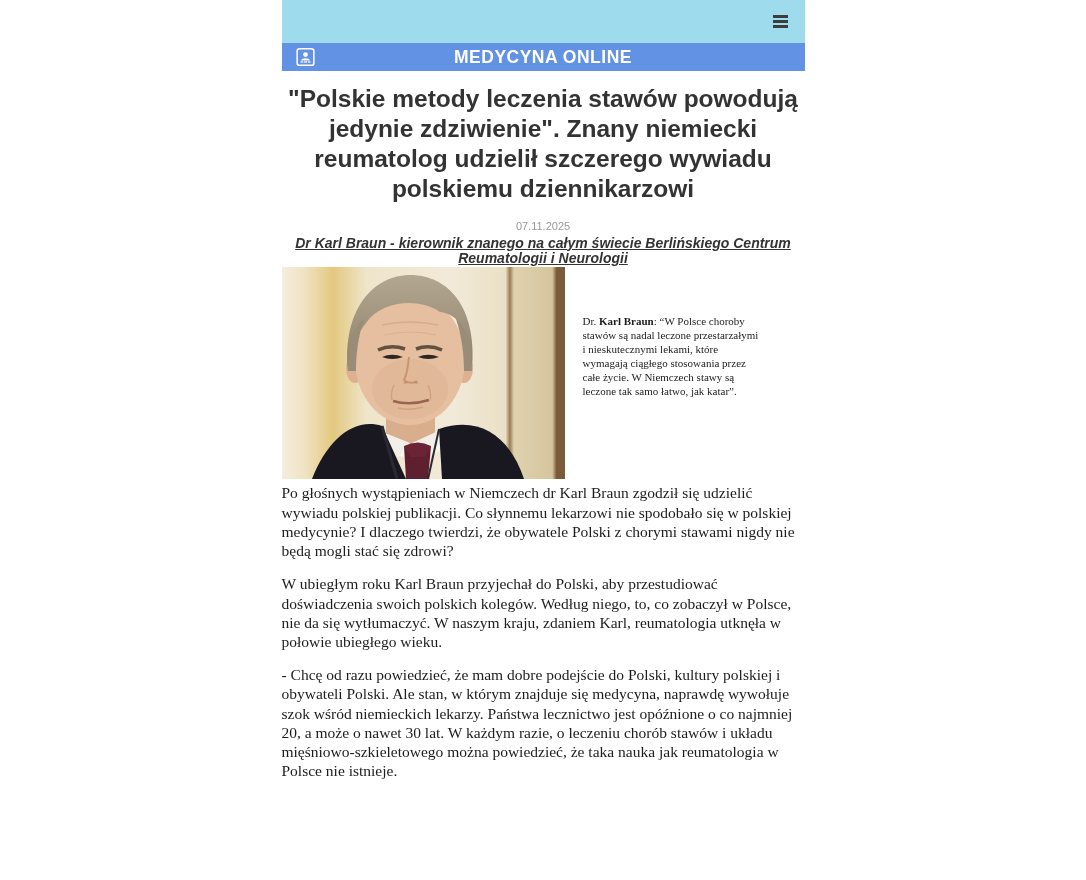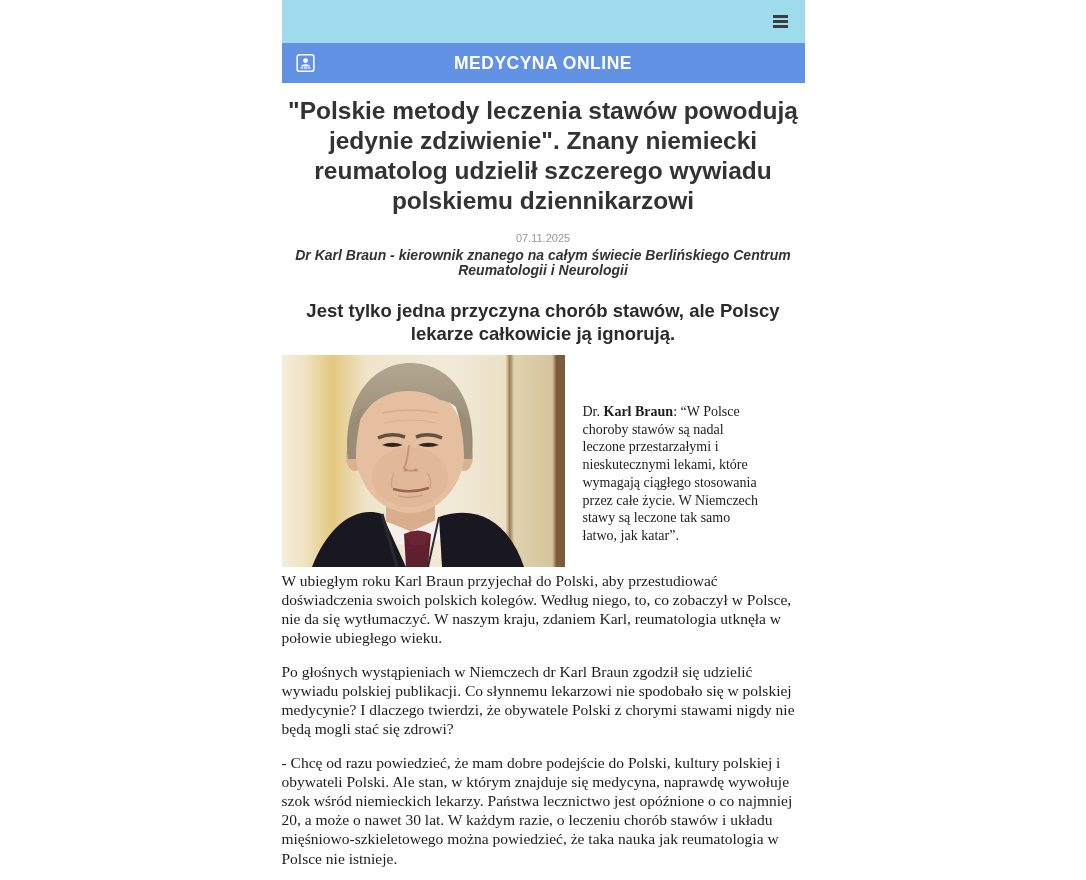--- a/index.html
+++ b/index.html
@@ -19,21 +19,21 @@
     align-items: center;
     justify-content: flex-end;
     padding-right: 15px;
   }
   .hamburger {
     background: none; border: none; cursor: pointer;
     display: flex; flex-direction: column; gap: 2px; padding: 2px;
   }
   .hamburger .bar { width: 15px; height: 3px; background: var(--hamburger_color, #3D3D3D); }
   .navbar {
-    height: 40px;
+    height: 28px;
     background: var(--navbar_bg, #6292E4);
     display: flex; align-items: center;
     position: relative;
   }
   .logo-btn {
     position: absolute; left: 14px; top: 50%; transform: translateY(-50%);
     width: 19px; height: 19px; padding: 0;
     background: none; border: none; cursor: pointer; line-height: 0;
   }
   .site-title {
@@ -49,32 +49,33 @@
   }
   .date {
     text-align: center; font-size: 11px;
     color: var(--date_color, #999999);
     margin: 16px 0 4px;
   }
   .subtitle {
     text-align: center; font-weight: bold; font-style: italic;
     font-size: 14px; line-height: 1.14;
     color: var(--subtitle_color, #333333);
+    text-decoration: underline;
   }
   .lead {
     margin: 21px 0 10px;
     font-size: 18.5px; line-height: 1.2; font-weight: bold;
     text-align: center; color: var(--lead_color, #2B2B2B);
   }
   .figure-row { display: flex; margin-bottom: 4px; }
   .photo { width: 283px; height: 212px; flex: 0 0 283px; }
   .photo svg { display: block; }
   .quote {
     font-family: "Liberation Serif", "DejaVu Serif", serif;
-    font-size: 14px; line-height: 1.27;
+    font-size: 11px; line-height: 1.27;
     color: var(--body_color, #1C1C1C);
     width: 197px;
     padding: 48px 0 0 18px;
   }
   .body-para {
     font-family: "Liberation Serif", "DejaVu Serif", serif;
     font-size: 15.5px; line-height: 1.24;
     color: var(--body_color, #1C1C1C);
     margin: 0 0 14px;
   }
@@ -105,21 +106,20 @@
         </svg>
       </button>
       <div class="site-title">MEDYCYNA ONLINE</div>
     </div>
   </header>
 
   <main>
     <h1 class="headline">"Polskie metody leczenia stawów powodują jedynie zdziwienie". Znany niemiecki reumatolog udzielił szczerego wywiadu polskiemu dziennikarzowi</h1>
     <div class="date">07.11.2025</div>
     <div class="subtitle">Dr Karl Braun - kierownik znanego na całym świecie Berlińskiego Centrum Reumatologii i Neurologii</div>
-    <h2 class="lead">Jest tylko jedna przyczyna chorób stawów, ale Polscy lekarze całkowicie ją ignorują.</h2>
 
     <div class="figure-row">
       <div class="photo">
         <svg width="283" height="212" viewBox="0 0 283 212">
           <defs>
             <linearGradient id="pbg" x1="0" y1="0" x2="1" y2="0">
               <stop offset="0" stop-color="#F4EEDF"></stop>
               <stop offset="0.08" stop-color="#F0E3C2"></stop>
               <stop offset="0.18" stop-color="#E3C87F"></stop>
               <stop offset="0.30" stop-color="#EFE5CB"></stop>
@@ -179,19 +179,19 @@
           <path d="M30,212 C45,173 72,150 100,159 L124,212 Z" fill="#191820"></path>
           <path d="M157,162 C198,148 228,170 242,212 L160,212 Z" fill="#191820"></path>
           <path d="M100,159 L115,212" stroke="#2A2833" stroke-width="3" fill="none"></path>
           <path d="M157,162 L146,212" stroke="#2A2833" stroke-width="2" fill="none"></path>
         </svg>
       </div>
       <div class="quote"><span>Dr. </span><b>Karl Braun</b><span>: “W Polsce choroby stawów są nadal leczone przestarzałymi i nieskutecznymi lekami, które wymagają ciągłego stosowania przez całe życie. W Niemczech stawy są leczone tak samo łatwo, jak katar”.</span></div>
     </div>
 
     <div>
+        <p class="body-para">Po głośnych wystąpieniach w Niemczech dr Karl Braun zgodził się udzielić wywiadu polskiej publikacji. Co słynnemu lekarzowi nie spodobało się w polskiej medycynie? I dlaczego twierdzi, że obywatele Polski z chorymi stawami nigdy nie będą mogli stać się zdrowi?</p>
         <p class="body-para">W ubiegłym roku Karl Braun przyjechał do Polski, aby przestudiować doświadczenia swoich polskich kolegów. Według niego, to, co zobaczył w Polsce, nie da się wytłumaczyć. W naszym kraju, zdaniem Karl, reumatologia utknęła w połowie ubiegłego wieku.</p>
-        <p class="body-para">Po głośnych wystąpieniach w Niemczech dr Karl Braun zgodził się udzielić wywiadu polskiej publikacji. Co słynnemu lekarzowi nie spodobało się w polskiej medycynie? I dlaczego twierdzi, że obywatele Polski z chorymi stawami nigdy nie będą mogli stać się zdrowi?</p>
         <p class="body-para">- Chcę od razu powiedzieć, że mam dobre podejście do Polski, kultury polskiej i obywateli Polski. Ale stan, w którym znajduje się medycyna, naprawdę wywołuje szok wśród niemieckich lekarzy. Państwa lecznictwo jest opóźnione o co najmniej 20, a może o nawet 30 lat. W każdym razie, o leczeniu chorób stawów i układu mięśniowo-szkieletowego można powiedzieć, że taka nauka jak reumatologia w Polsce nie istnieje.</p>
       </div>
   </main>
 
 </div>
 
 </body></html>

